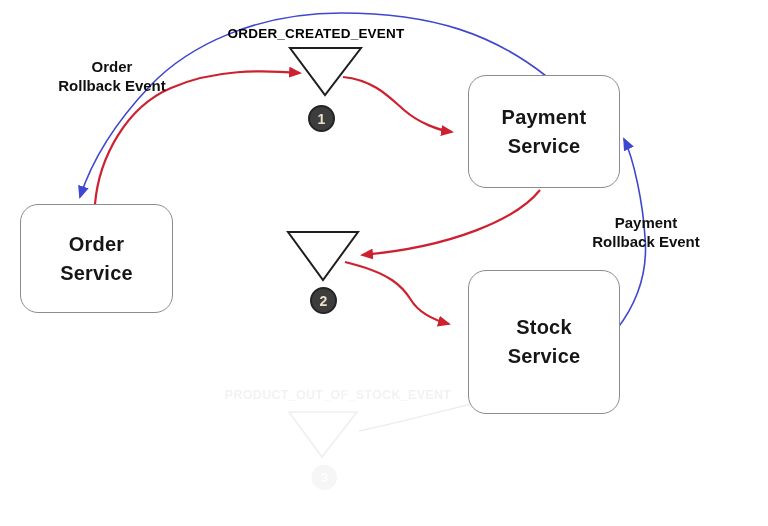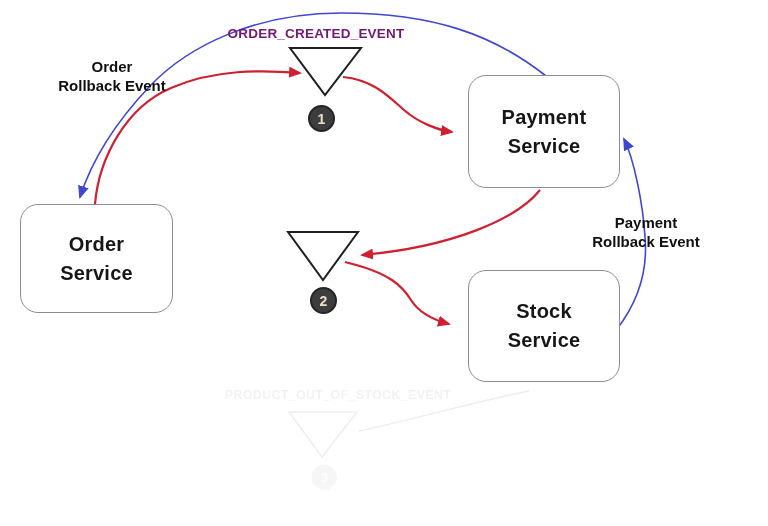--- a/index.html
+++ b/index.html
@@ -19,21 +19,21 @@
 
   .node{
     position:absolute;background:#ffffff;border:1.6px solid var(--node-border,#8c8c8c);
     border-radius:18px;display:flex;flex-direction:column;align-items:center;justify-content:center;
     z-index:2;box-sizing:border-box;
   }
   .node .line{font-size:20px;font-weight:700;color:#161616;line-height:1.45;letter-spacing:.2px;}
 
   .event-label{
     position:absolute;transform:translateX(-50%);white-space:nowrap;z-index:2;
-    font-size:13.5px;font-weight:700;color:#701a75;letter-spacing:.2px;
+    font-size:13.5px;font-weight:700;color:#000000;letter-spacing:.2px;
   }
   .flow-label{
     position:absolute;transform:translateX(-50%);text-align:center;white-space:nowrap;z-index:2;
     font-size:15px;font-weight:700;color:#101010;line-height:1.25;
   }
   .badge{
     position:absolute;width:27px;height:27px;border-radius:50%;box-sizing:border-box;
     background:var(--badge-bg,#3d3d3d);border:2px solid #242424;
     color:var(--badge-text,#ecdfc8);display:flex;align-items:center;justify-content:center;
     font-size:14px;font-weight:700;z-index:2;
@@ -80,21 +80,21 @@
   </svg>
 
   <div class="node" style="left:20px;top:204px;width:153px;height:109px;">
     <span class="line">Order</span>
     <span class="line">Service</span>
   </div>
   <div class="node" style="left:468px;top:75px;width:152px;height:113px;">
     <span class="line">Payment</span>
     <span class="line">Service</span>
   </div>
-  <div class="node" style="left:468px;top:270px;width:152px;height:112px;">
+  <div class="node" style="left:468px;top:270px;width:152px;height:144px;">
     <span class="line">Stock</span>
     <span class="line">Service</span>
   </div>
 
   <div class="event-label" style="left:316px;top:26px;">ORDER_CREATED_EVENT</div>
   <div class="badge" style="left:308px;top:105px;">1</div>
 
   <div class="badge" style="left:310px;top:287px;">2</div>
 
   <div class="flow-label" style="left:112px;top:58px;">

